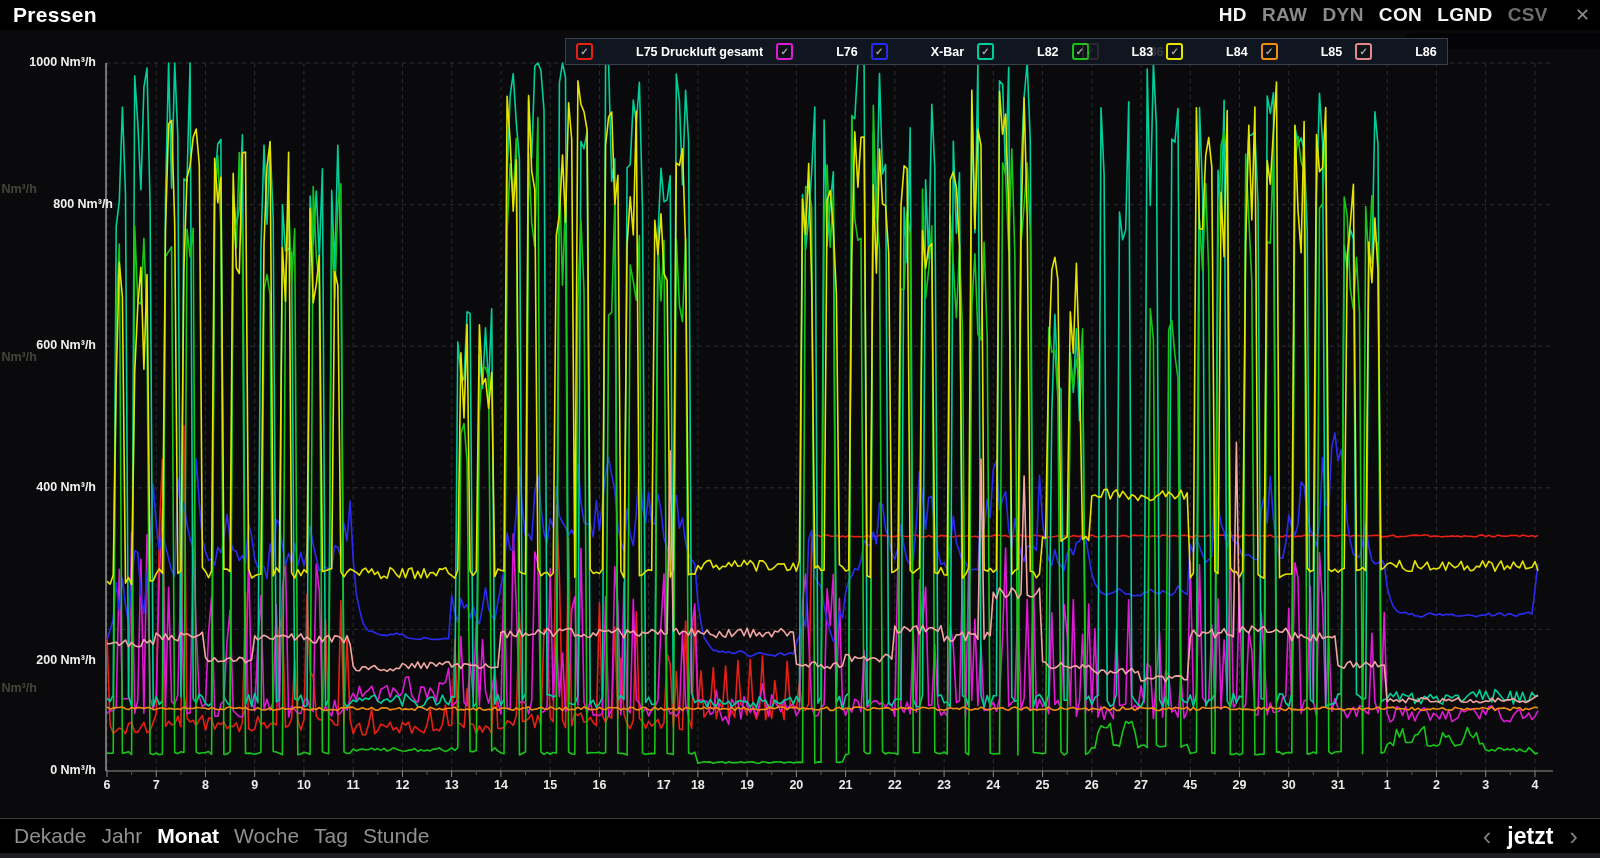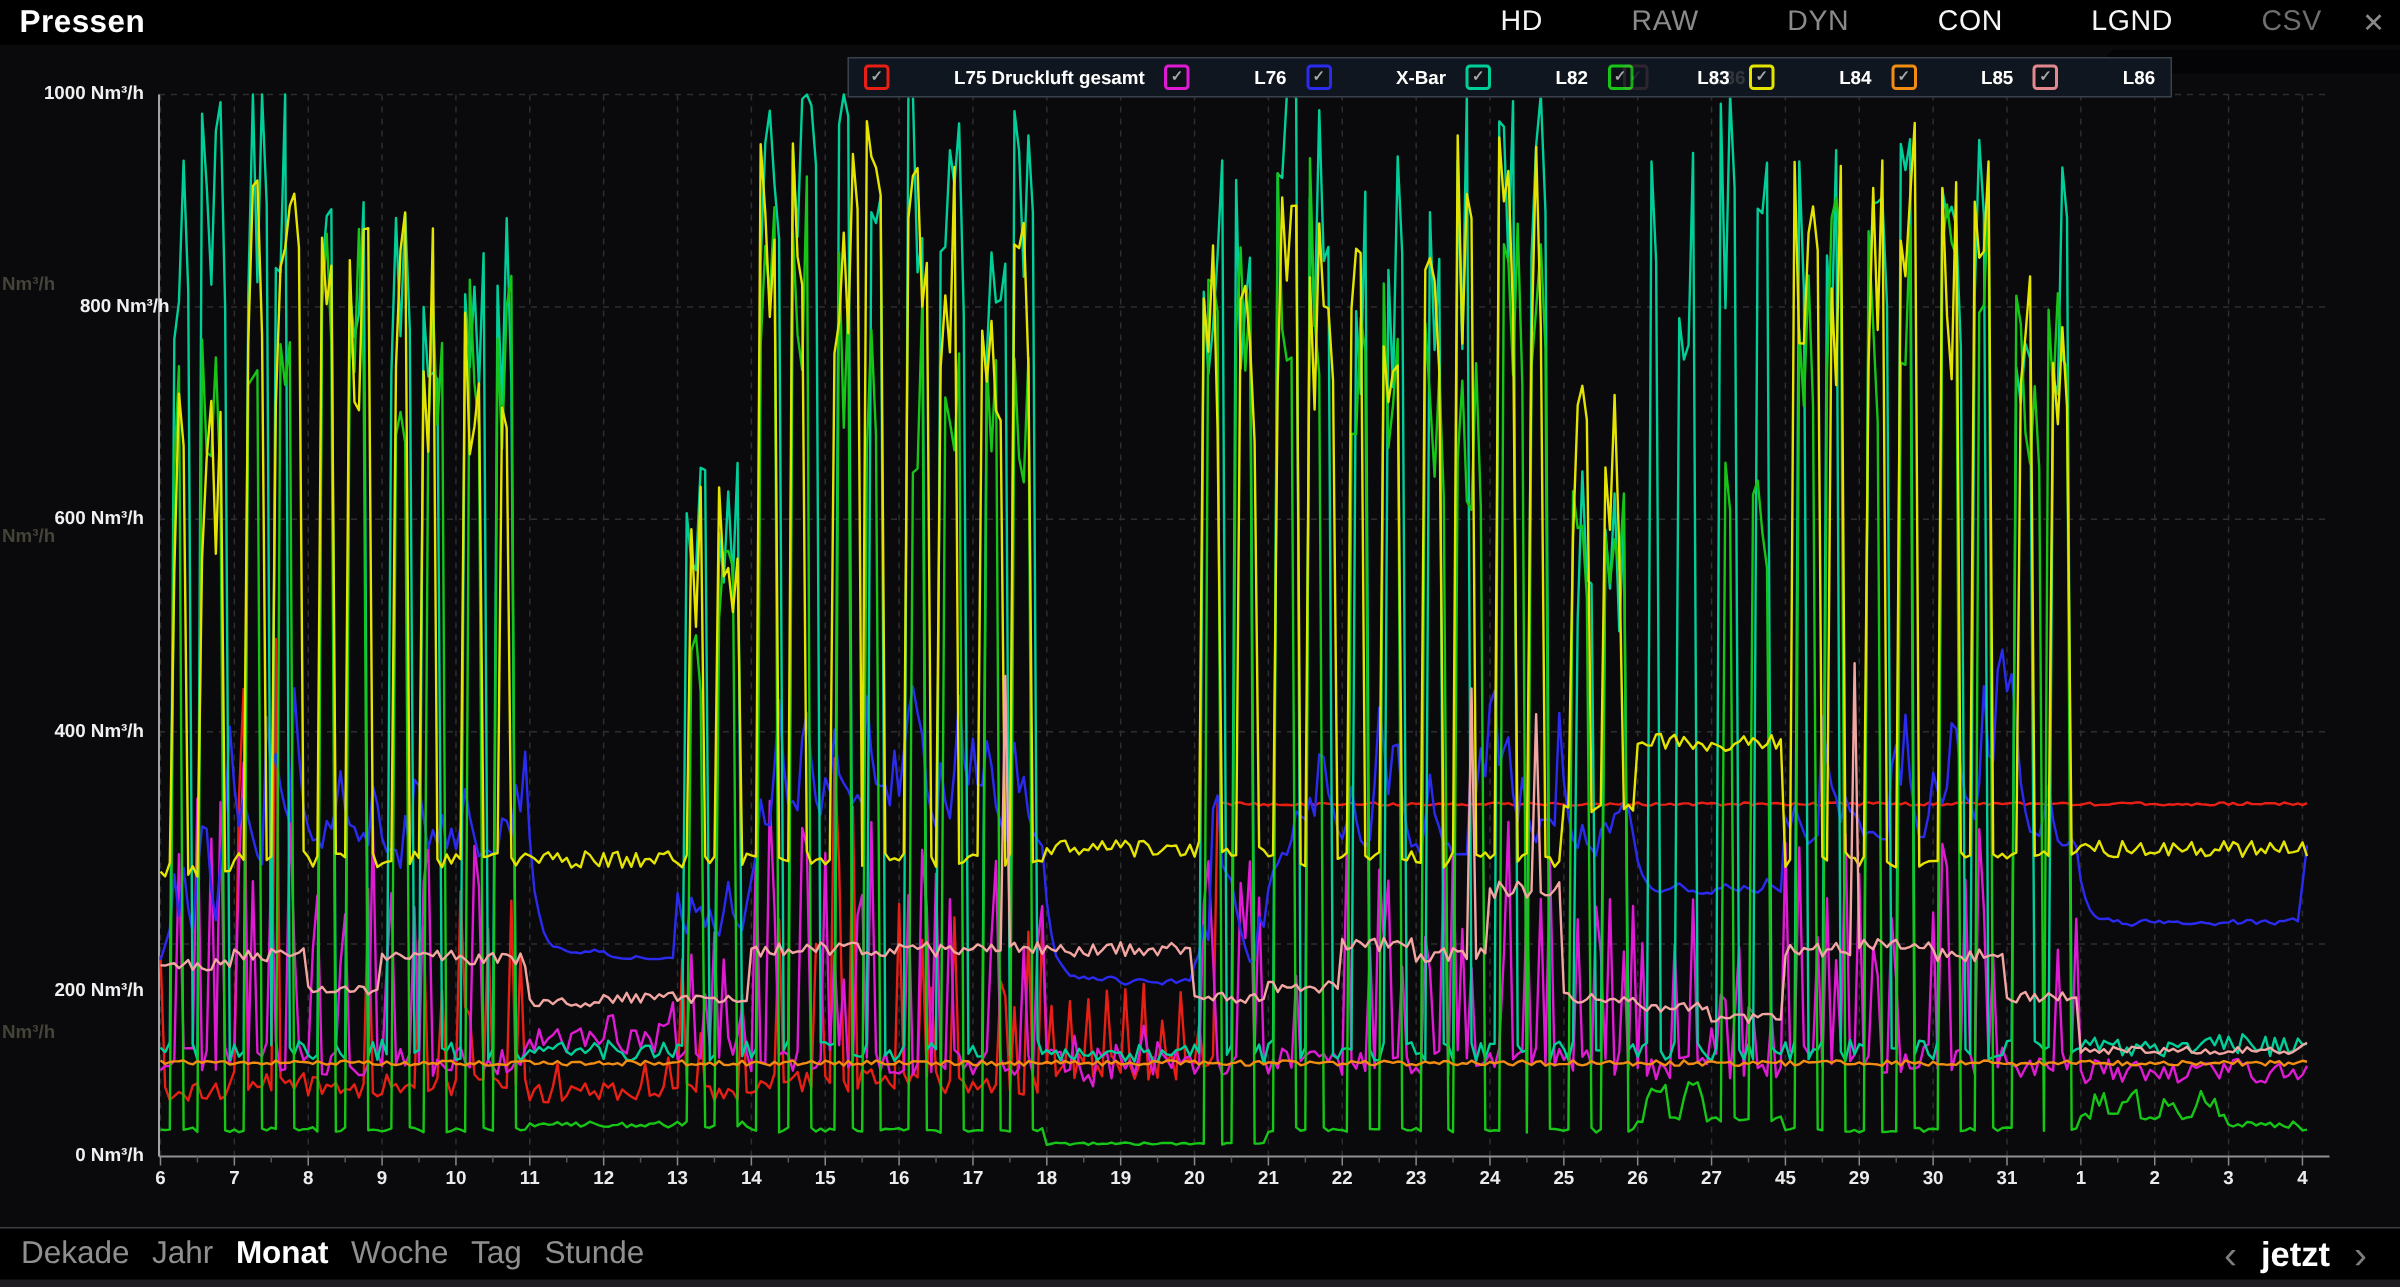--- a/index.html
+++ b/index.html
@@ -4,21 +4,21 @@
 <style>
   html,body{margin:0;padding:0;background:#000;width:1600px;height:858px;overflow:hidden;
     font-family:"Liberation Sans", sans-serif;-webkit-font-smoothing:antialiased;}
   #app{position:relative;width:1600px;height:858px;background:#000;}
 
   
   #title-bar{position:absolute;left:0;top:0;width:1600px;height:30px;background:#000;
     display:flex;align-items:center;justify-content:space-between;}
   #page-title{color:#fff;font-size:21px;font-weight:600;letter-spacing:.3px;padding-left:13px;}
   #top-menu{display:flex;align-items:center;gap:15px;padding-right:10px;}
-  .menu-item{font-size:19px;font-weight:400;color:#8a8a8a;cursor:pointer;letter-spacing:.4px;margin-left:44px;}
+  .menu-item{font-size:19px;font-weight:700;color:#8a8a8a;cursor:pointer;letter-spacing:.4px;}
   .menu-item.on{color:#f5f5f5;}
   .menu-item.dim{color:#6e6e6e;}
   #close-icon{font-size:18px;color:#8a8a8a;font-weight:400;padding-left:2px;cursor:pointer;}
 
   
   #chart-panel{position:absolute;left:0;top:30px;width:1600px;height:788px;background:#0a0a0d;}
   #chart-svg{position:absolute;left:0;top:0;}
   .ytick{position:absolute;width:96px;text-align:right;color:#f0f0f0;font-size:12.5px;font-weight:700;}
   .ytick-ghost{position:absolute;left:-16px;width:96px;text-align:left;color:rgba(150,148,115,.42);
     font-size:12.5px;font-weight:700;pointer-events:none;}
@@ -191,21 +191,21 @@
         <div class="xtick" style="left: 134.24px; top: 748px;">7</div>
         <div class="xtick" style="left: 183.48px; top: 748px;">8</div>
         <div class="xtick" style="left: 232.72px; top: 748px;">9</div>
         <div class="xtick" style="left: 281.96px; top: 748px;">10</div>
         <div class="xtick" style="left: 331.2px; top: 748px;">11</div>
         <div class="xtick" style="left: 380.44px; top: 748px;">12</div>
         <div class="xtick" style="left: 429.68px; top: 748px;">13</div>
         <div class="xtick" style="left: 478.92px; top: 748px;">14</div>
         <div class="xtick" style="left: 528.16px; top: 748px;">15</div>
         <div class="xtick" style="left: 577.4px; top: 748px;">16</div>
-        <div class="xtick" style="left: 626.64px; top: 748px;">17</div>
+        <div class="xtick" style="left: 626.64px; top: 748px; text-align: right;">17</div>
         <div class="xtick" style="left: 675.88px; top: 748px;">18</div>
         <div class="xtick" style="left: 725.12px; top: 748px;">19</div>
         <div class="xtick" style="left: 774.36px; top: 748px;">20</div>
         <div class="xtick" style="left: 823.6px; top: 748px;">21</div>
         <div class="xtick" style="left: 872.84px; top: 748px;">22</div>
         <div class="xtick" style="left: 922.08px; top: 748px;">23</div>
         <div class="xtick" style="left: 971.32px; top: 748px;">24</div>
         <div class="xtick" style="left: 1020.56px; top: 748px;">25</div>
         <div class="xtick" style="left: 1069.8px; top: 748px;">26</div>
         <div class="xtick" style="left: 1119.04px; top: 748px;">27</div>

